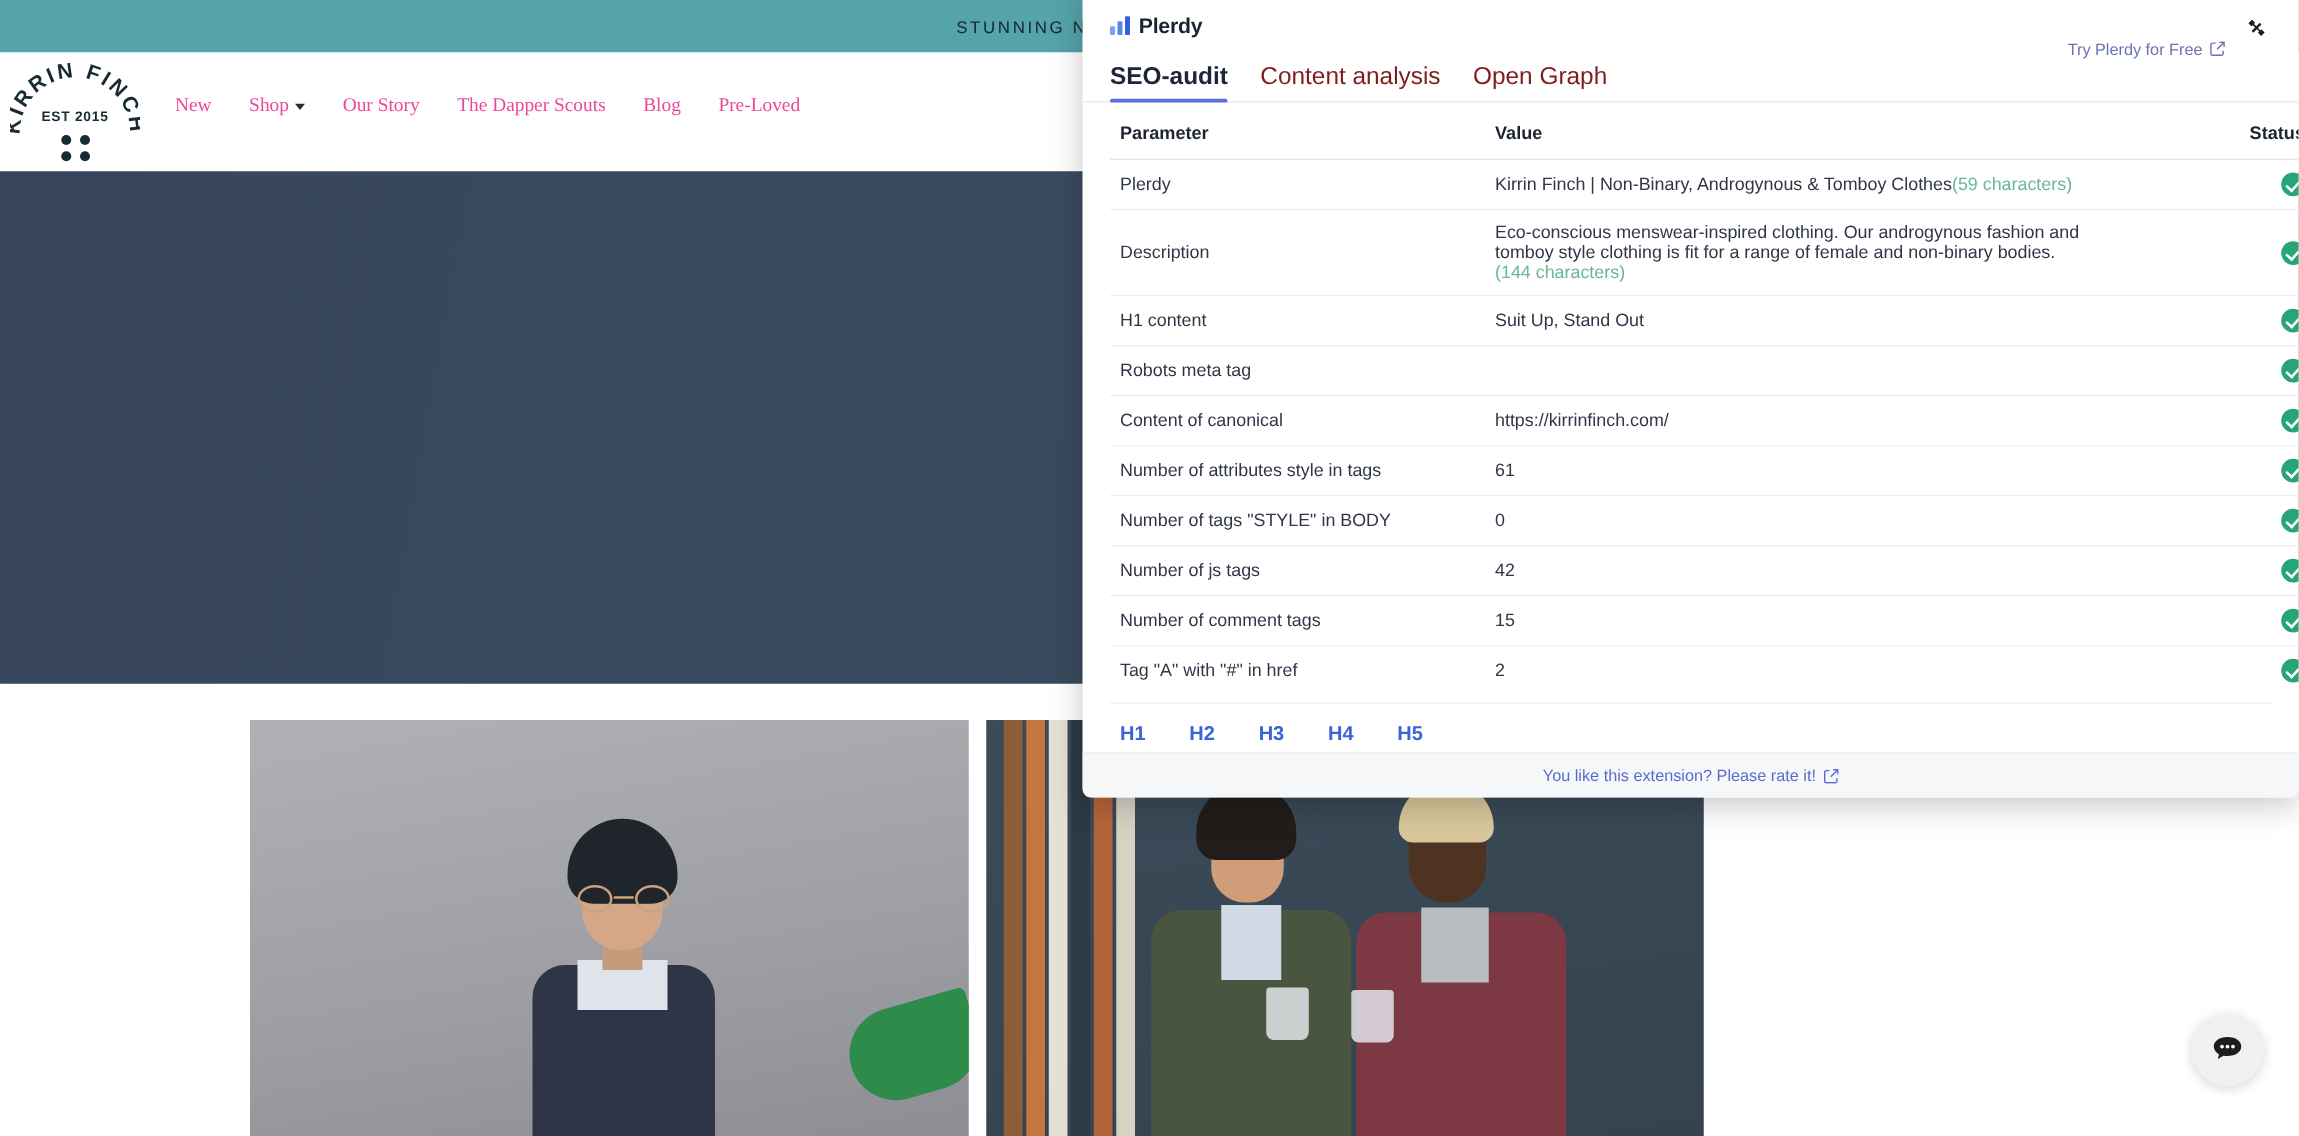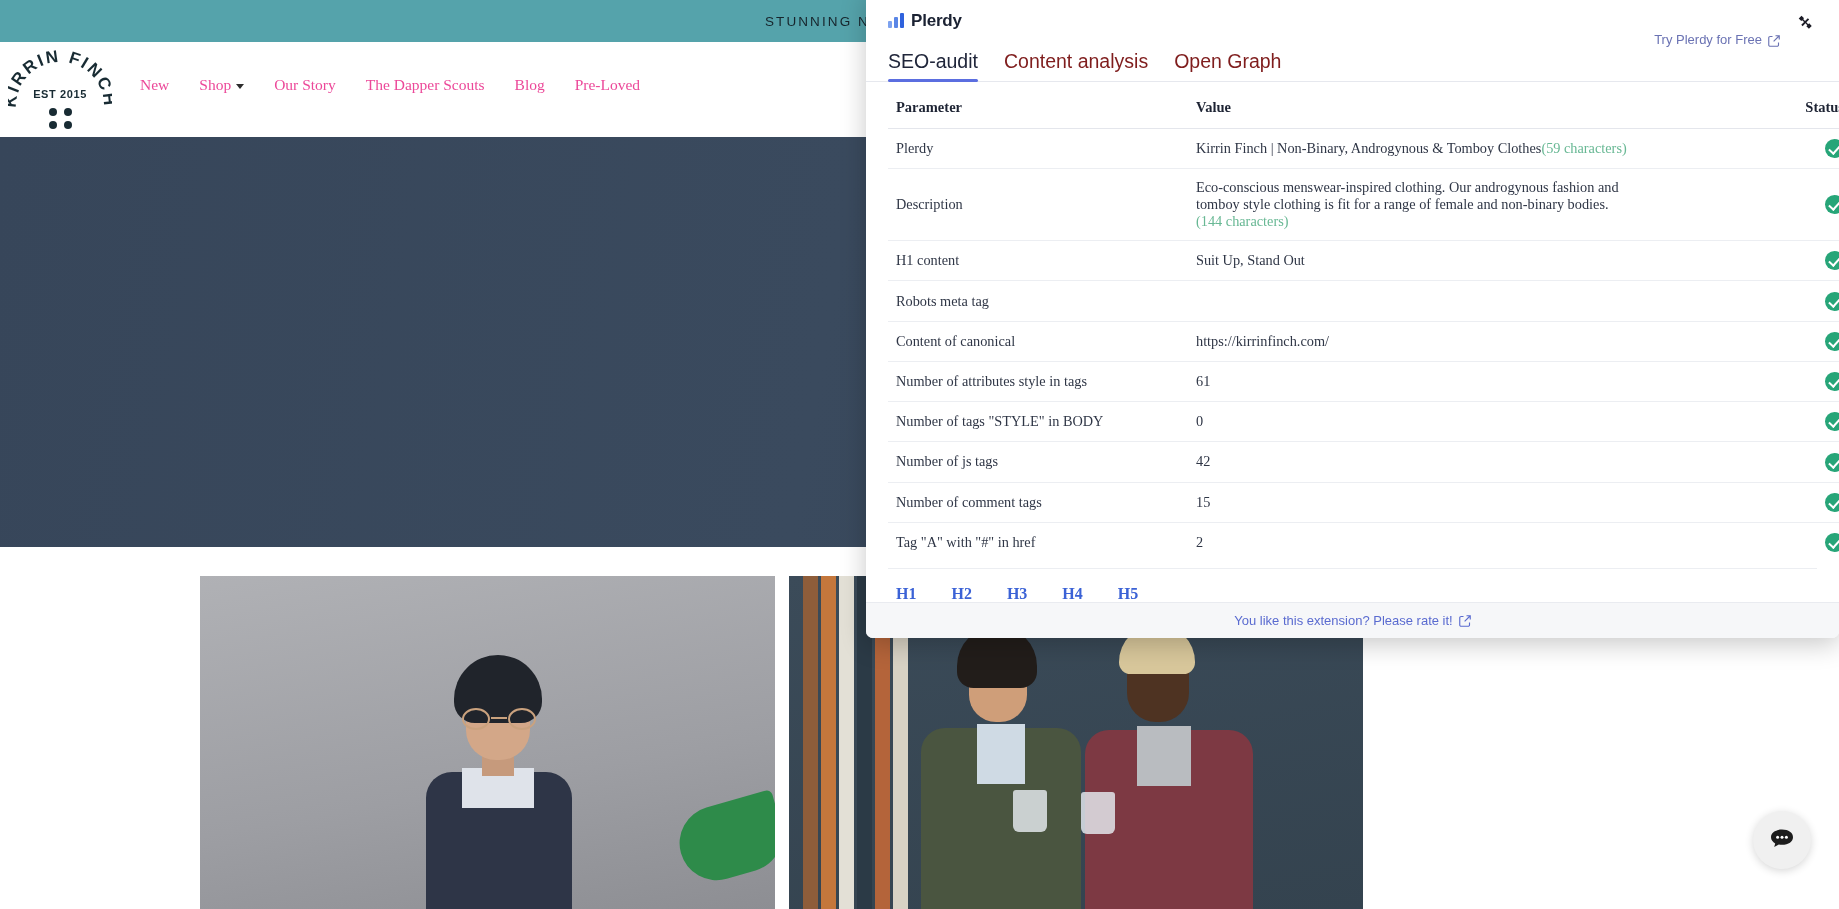--- a/index.html
+++ b/index.html
@@ -149,41 +149,41 @@
   .brand { display: flex; align-items: flex-start; gap: 7px; }
   .brand-mark { display: flex; align-items: flex-end; gap: 2px; height: 17px; }
   .brand-mark i { display: block; width: 4px; background: #3d6fe0; border-radius: 1px; }
   .brand-mark i:nth-child(1) { height: 7px; background:#7da2ef; }
   .brand-mark i:nth-child(2) { height: 11px; background:#5a86e6; }
   .brand-mark i:nth-child(3) { height: 15px; background:#2f62dd; }
   .brand-name { font-size: 17px; font-weight: 700; color: #1b2233; letter-spacing: -.2px; }
   .topbar-right { display: flex; align-items: center; gap: 16px; padding-right: 4px; }
   .try-link {
     font-size: 13px; color: #6a72b3; text-decoration: none;
-    display: inline-flex; align-items: flex-end; gap: 6px; cursor: pointer; margin-top: 36px;
+    display: inline-flex; align-items: center; gap: 6px; cursor: pointer; margin-top: 36px;
   }
   .ext-ico { width: 12px; height: 12px; display: inline-block; }
   .plug-ico { width: 17px; height: 17px; display: inline-block; cursor: pointer; }
 
   .panel-tabs {
     display: flex; align-items: flex-end; gap: 26px;
     padding: 0 22px; height: 42px; flex: 0 0 42px;
     border-bottom: 1px solid #e6e8ee;
   }
   .tab {
     font-size: 19.5px; color: #7f1d1d; padding-bottom: 8px;
     cursor: pointer; position: relative; white-space: nowrap;
   }
-  .tab.active { color: #20263a; font-weight: 400; }
+  .tab.active { color: #20263a; font-weight: 700; }
   .tab.active::after {
     content: ""; position: absolute; left: 0; right: 0; bottom: -1px;
     height: 3px; background: #5b6ee0; border-radius: 2px;
   }
 
-  .panel-body { flex: 1 1 auto; overflow: hidden; padding: 13px 22px 0 22px; position: relative; font-family: Liberation Serif, serif; }
+  .panel-body { flex: 1 1 auto; overflow: hidden; padding: 13px 22px 0 22px; position: relative; }
 
   .audit-table { width: 100%; border-collapse: collapse; table-layout: fixed; }
   .audit-table th {
     text-align: left; font-size: 14.5px; font-weight: 700; color: #1d2333;
     padding: 4px 8px 12px 8px;
   }
   .audit-table th.c-param { width: 300px; }
   .audit-table th.c-value { width: 600px; }
   .audit-table th.c-status { width: 72px; text-align: right; padding-right: 16px; }
   .audit-table td {

